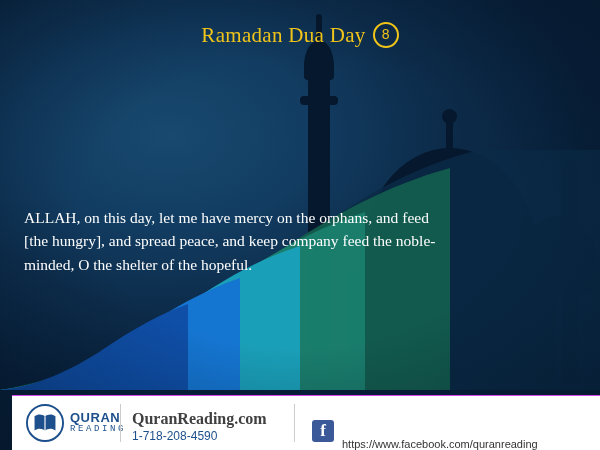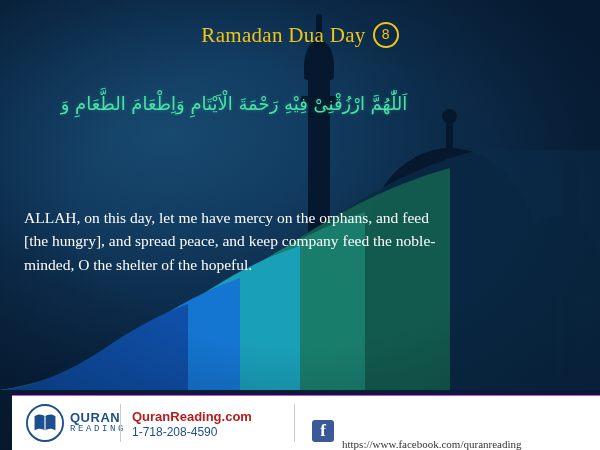--- a/index.html
+++ b/index.html
@@ -248,23 +248,24 @@
   }
   .contact {
     position: absolute;
     left: 120px;
     top: 13px;
     line-height: 1.25;
     font-family: "Liberation Sans", sans-serif;
   }
   .contact .site {
     display: block;
-    font-size: 13px;
+    font-size: 16px;
     font-weight: bold;
-    color: #b91c1c;
+    color: #404040;
+    font-family: Liberation Serif, serif;
   }
   .contact .phone {
     display: block;
     font-size: 12px;
     font-weight: normal;
     color: #1c4f8b;
   }
   .divider2 {
     position: absolute;
     left: 282px;
@@ -289,21 +290,21 @@
     font-size: 17px;
     font-weight: bold;
     text-align: center;
     line-height: 22px;
     font-family: "Liberation Serif", serif;
   }
   .fb-url {
     margin-left: 8px;
     font-size: 11px;
     color: #333333;
-    font-family: Liberation Serif, serif;
+    font-family: Liberation Sans, sans-serif;
     margin-top: 26px;
   }
 </style>
 </head>
 <body>
 
 <div id="card">
 
   <div class="bg"></div>
 
@@ -328,21 +329,20 @@
     <path d="M0,240 C30,238 70,222 105,198 C135,178 160,164 188,154 L188,240 Z" fill="#0f4fa8"></path>
   </svg>
 
   <div class="bg-vignette"></div>
 
   <div class="title-row">
     <span class="title">Ramadan Dua Day</span><span class="day-badge">8</span>
   </div>
 
   <div class="arabic">
-    <div>اَللّٰهُمَّ ارْزُقْنِیْ فِیْهِ رَحْمَةَ الْاَیْتَامِ وَاِطْعَامَ الطَّعَامِ وَ</div>
   </div>
 
   <div class="english">ALLAH, on this day, let me have mercy on the orphans, and feed [the hungry], and spread peace, and keep company feed the noble-minded, O the shelter of the hopeful.</div>
 
   <div class="footer">
 
     <div class="logo-wrap">
       <svg class="logo-mark" viewBox="0 0 40 40">
         <circle cx="20" cy="20" r="19" fill="none" stroke="#1c4f8b" stroke-width="2"></circle>
         <path d="M9,13 C13,10 17,11 20,13 C23,11 27,10 31,13 L31,28 C27,25 23,26 20,28 C17,26 13,25 9,28 Z" fill="#1c4f8b"></path>

